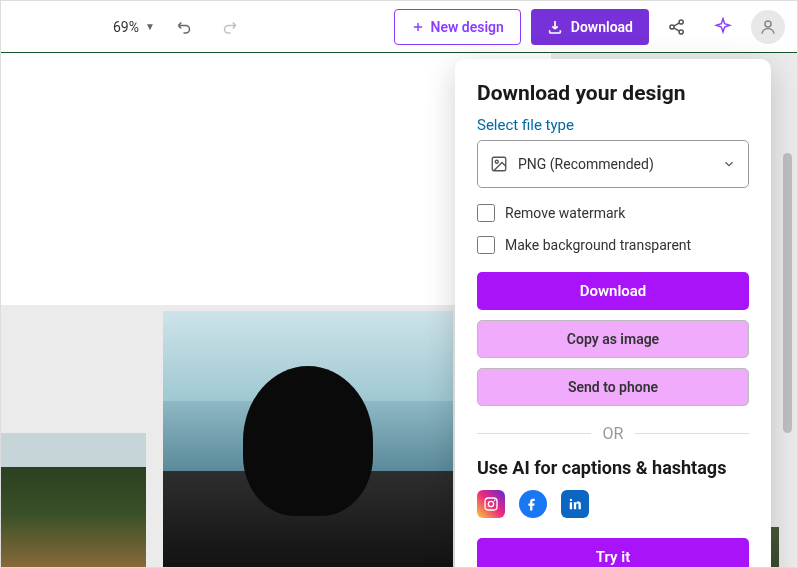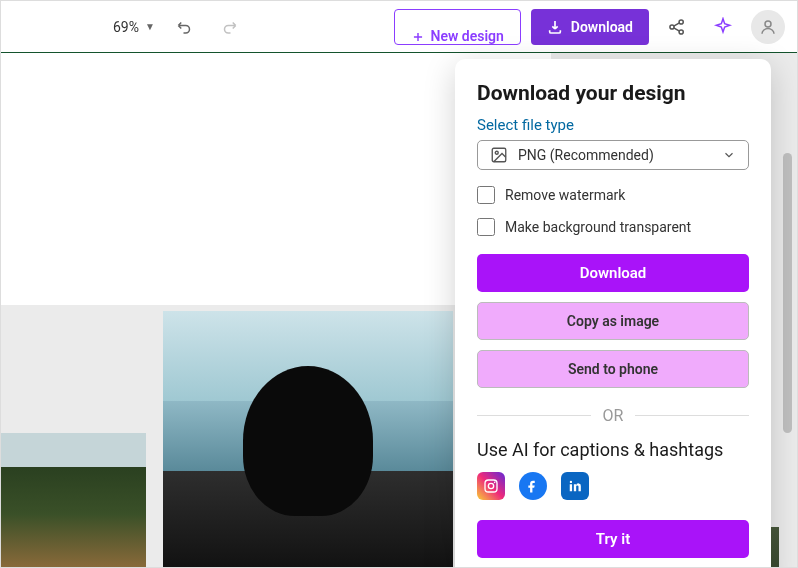--- a/index.html
+++ b/index.html
@@ -4,46 +4,46 @@
   <style>
     * { margin: 0; padding: 0; box-sizing: border-box; font-family: -apple-system, BlinkMacSystemFont, "Segoe UI", Roboto, sans-serif; }
     body { width: 798px; height: 568px; overflow: hidden; background: #fff; position: relative; border: 1px solid #ddd; }
     
     .topbar { height: 52px; background: #fff; border-bottom: 1px solid #14532d; display: flex; align-items: center; padding: 0 12px; gap: 10px; }
     .zoom-control { display: flex; align-items: center; gap: 6px; color: #333; font-size: 14px; cursor: pointer; margin-left: 100px; }
     .zoom-chevron { font-size: 10px; color: #666; }
     .history-btn { width: 28px; height: 28px; display: flex; align-items: center; justify-content: center; color: #666; cursor: pointer; margin-left: 6px; }
     .history-btn.disabled { opacity: 0.4; }
     .spacer { flex: 1; }
-    .btn-new-design { height: 36px; padding: 0 16px; border: 1.5px solid #8b3dff; color: #8b3dff; background: #fff; border-radius: 4px; display: flex; align-items: flex-end; gap: 6px; font-weight: 600; font-size: 14px; cursor: pointer; }
+    .btn-new-design { height: 36px; padding: 0 16px; border: 1.5px solid #8b3dff; color: #8b3dff; background: #fff; border-radius: 4px; display: flex; align-items: center; gap: 6px; font-weight: 600; font-size: 14px; cursor: pointer; }
     .btn-download-top { height: 36px; padding: 0 16px; background: #7731d8; color: #fff; border: none; border-radius: 4px; display: flex; align-items: center; gap: 8px; font-weight: 600; font-size: 14px; cursor: pointer; }
     .icon-btn { width: 36px; height: 36px; display: flex; align-items: center; justify-content: center; cursor: pointer; color: #555; border-radius: 50%; }
     .avatar { width: 34px; height: 34px; border-radius: 50%; background: #e8e8e8; display: flex; align-items: center; justify-content: center; color: #888; cursor: pointer; }
     
     .canvas-area { position: absolute; top: 52px; left: 0; right: 0; bottom: 0; background: #ebebeb; }
     .canvas-white { position: absolute; top: 0; left: 0; width: 550px; height: 252px; background: #fff; }
     .photo-silhouette { position: absolute; top: 258px; left: 162px; width: 290px; height: 260px; background: linear-gradient(to bottom, #cde3e9 0%, #9fc8d2 35%, #7ba8b5 50%, #333 55%, #111 100%); overflow: hidden; }
     .photo-head { position: absolute; top: 55px; left: 50%; transform: translateX(-50%); width: 130px; height: 150px; background: #0a0a0a; border-radius: 50% 50% 40% 40%; }
     .photo-ocean { position: absolute; top: 90px; left: 0; right: 0; height: 70px; background: linear-gradient(to bottom, #8fb8c5, #5a8a9a); }
     .photo-left { position: absolute; top: 380px; left: 0; width: 145px; height: 135px; background: linear-gradient(to bottom, #c5d5d8 0%, #c5d5d8 25%, #2a4020 25%, #3a5028 60%, #8a6a3a 100%); }
     .thumbs-right { position: absolute; bottom: 0; right: 18px; display: flex; gap: 6px; }
     .thumb { width: 62px; height: 40px; background: linear-gradient(135deg, #5a6a4a, #3a4a30); overflow: hidden; }
     
     .panel { position: absolute; top: 58px; right: 26px; width: 316px; background: #fff; border-radius: 10px; box-shadow: 0 8px 32px rgba(0,0,0,0.18); padding: 22px 22px 20px; z-index: 10; }
     .panel-title { font-size: 21px; font-weight: 700; color: #1a1a1a; margin-bottom: 11px; }
     .panel-label { font-size: 15px; color: #0369a1; margin-bottom: 6px; }
-    .select-box { width: 100%; height: 30px; border: 1px solid #999; border-radius: 5px; display: flex; align-items: center; padding: 0 12px; gap: 10px; cursor: pointer; margin-bottom: 16px; }
+    .select-box { width: 100%; height: 48px; border: 1px solid #999; border-radius: 5px; display: flex; align-items: center; padding: 0 12px; gap: 10px; cursor: pointer; margin-bottom: 16px; }
     .select-text { flex: 1; font-size: 14px; color: #333; }
     .check-row { display: flex; align-items: center; gap: 10px; margin-bottom: 14px; font-size: 14px; color: #333; cursor: pointer; }
     .check-row input { width: 18px; height: 18px; cursor: pointer; }
     .btn-primary { width: 100%; height: 38px; background: #a913f9; color: #fff; border: none; border-radius: 5px; font-weight: 600; font-size: 15px; cursor: pointer; margin-top: 4px; margin-bottom: 10px; }
     .btn-secondary { width: 100%; height: 38px; background: #f0abfc; color: #333; border: 1px solid #bbb; border-radius: 5px; font-weight: 600; font-size: 14px; cursor: pointer; margin-bottom: 10px; }
     .divider { display: flex; align-items: center; gap: 12px; margin: 8px 0 14px; font-size: 16px; color: #999; }
     .divider-line { flex: 1; height: 1px; background: #ddd; }
-    .ai-title { font-size: 18px; font-weight: 400; color: #1a1a1a; margin-bottom: 12px; }
+    .ai-title { font-size: 18px; font-weight: 700; color: #1a1a1a; margin-bottom: 12px; }
     .social-row { display: flex; gap: 14px; margin-bottom: 16px; }
     .social { width: 28px; height: 28px; border-radius: 6px; display: flex; align-items: center; justify-content: center; cursor: pointer; }
     .social.ig { background: linear-gradient(45deg, #f9ce34, #ee2a7b, #6228d7); }
     .social.fb { background: #1877f2; border-radius: 50%; }
     .social.li { background: #0a66c2; }
     .social svg { fill: #fff; }
     .scrollbar { position: absolute; right: 5px; top: 100px; width: 9px; height: 280px; background: #bfbfbf; border-radius: 5px; }
   </style>
 </head>
 <body>

